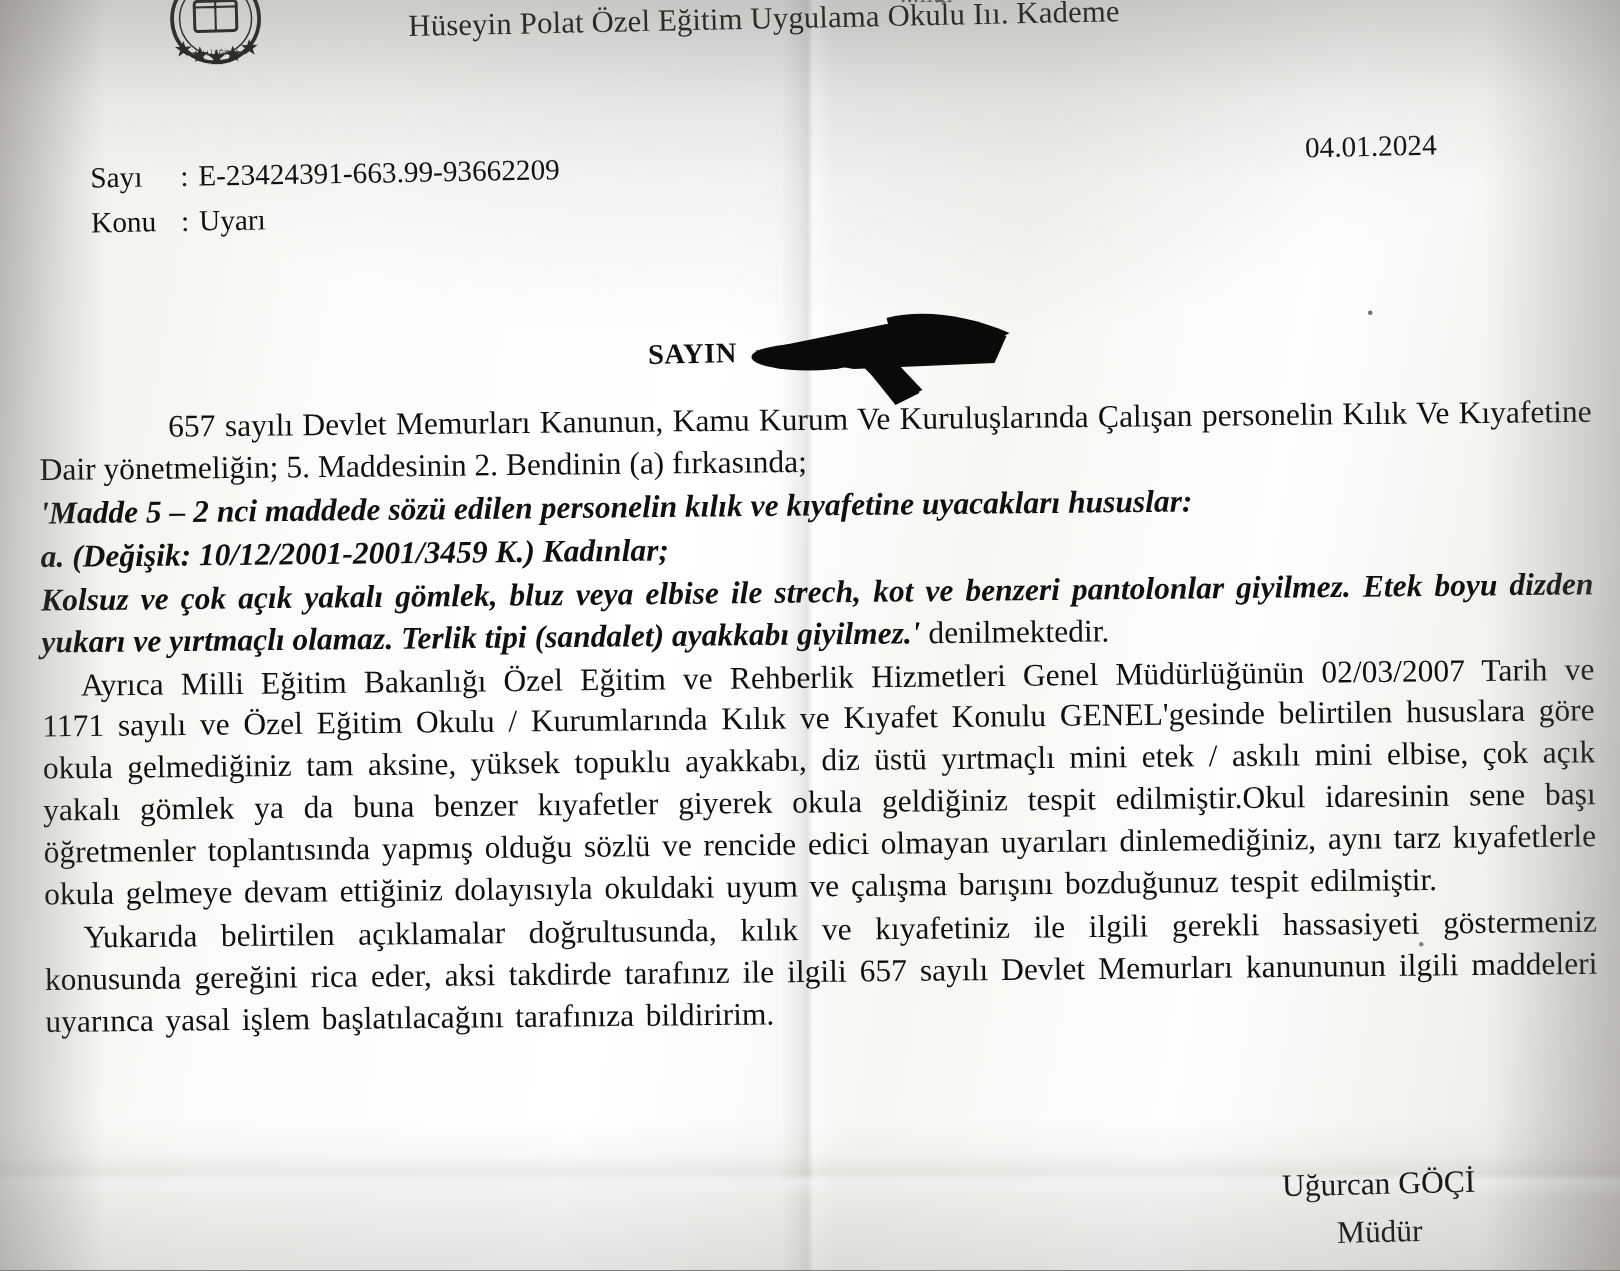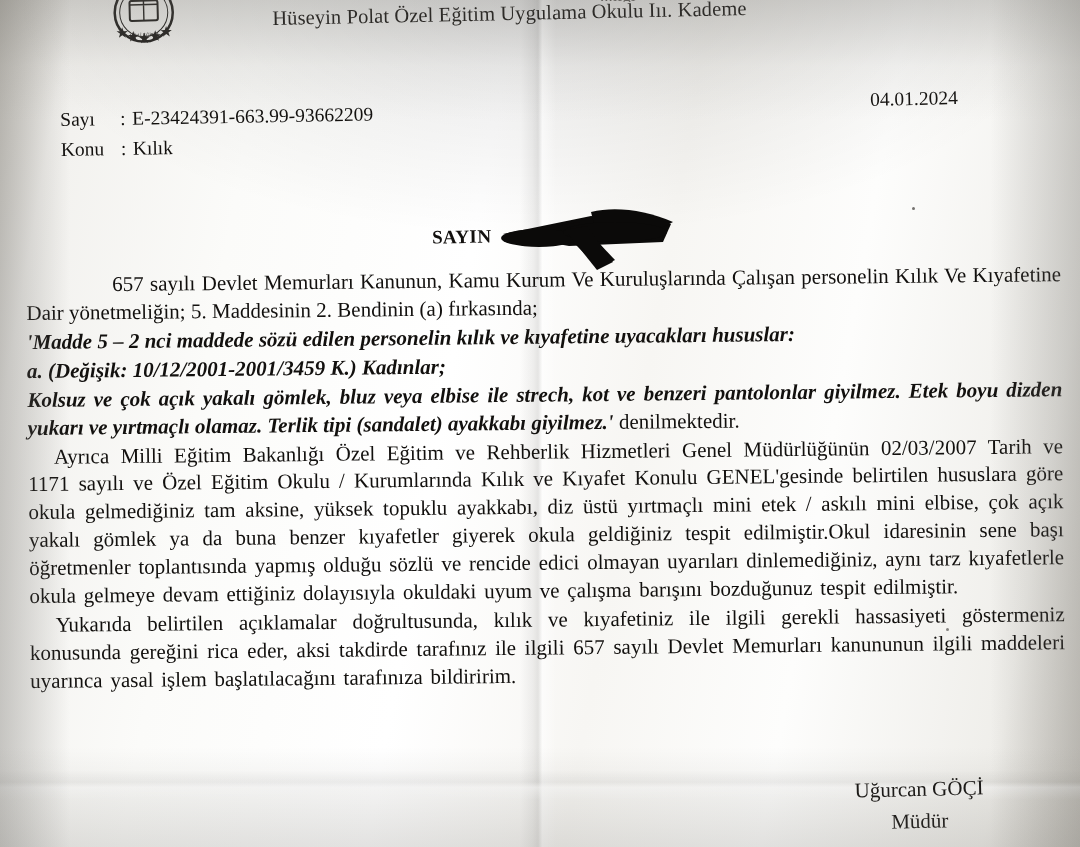--- a/index.html
+++ b/index.html
@@ -208,21 +208,21 @@
 
   <div class="header-clip">...lığı</div>
 
   <div class="header-line">Hüseyin Polat Özel Eğitim Uygulama Okulu Iıı. Kademe</div>
 
   <div class="meta-left">
     <span class="row">
       <span class="key">Sayı</span><span class="colon">:</span><span>E-23424391-663.99-93662209</span>
     </span>
     <span class="row">
-      <span class="key">Konu</span><span class="colon">:</span><span>Kılık</span>
+      <span class="key">Konu</span><span class="colon">:</span><span>Uyarı</span>
     </span>
   </div>
 
   <div class="date">04.01.2024</div>
 
   <div class="sayin">SAYIN</div>
 
   <div class="redaction">
     <svg viewBox="0 0 185 86">
       <g fill="#0b0a09">

